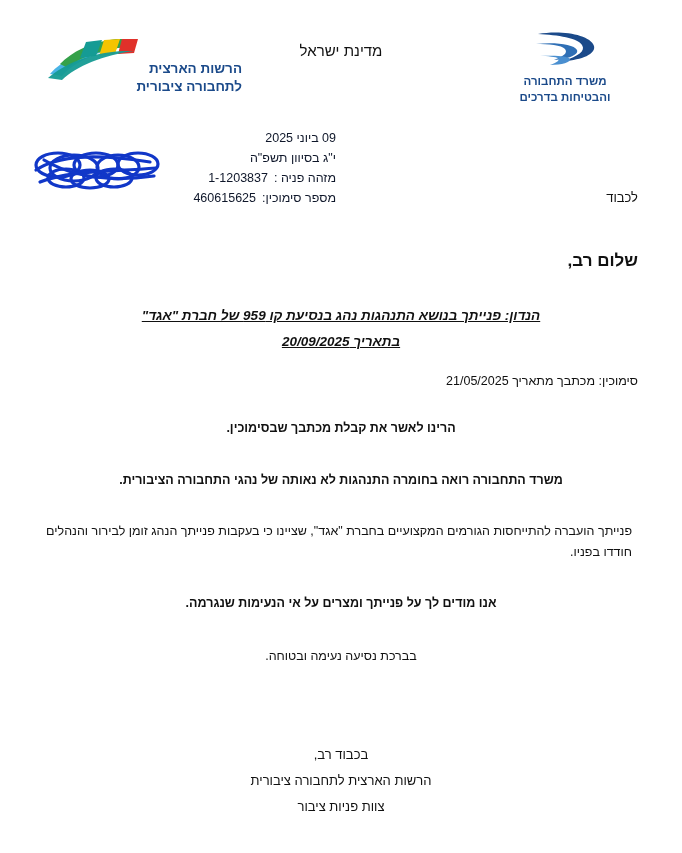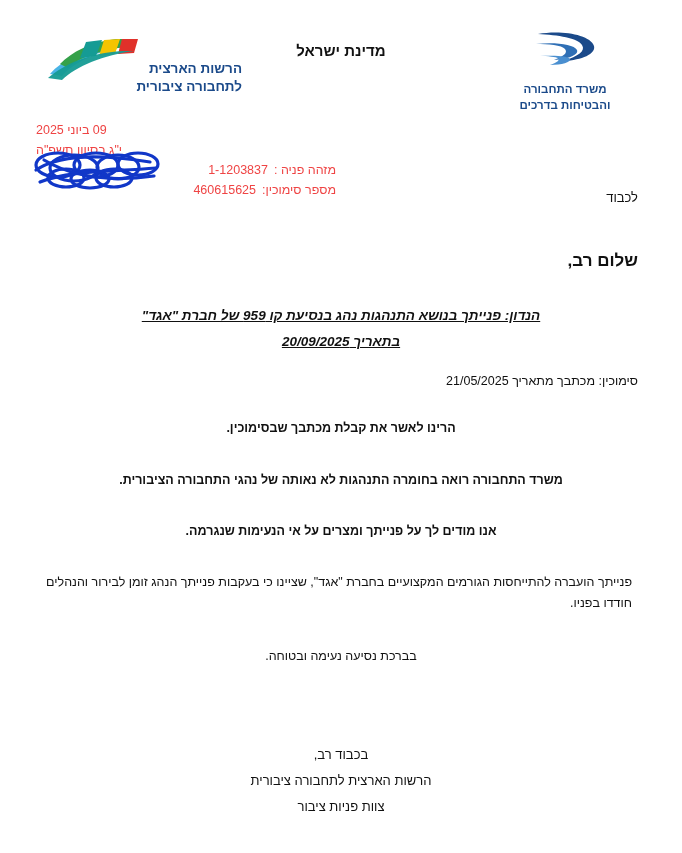--- a/index.html
+++ b/index.html
@@ -60,21 +60,21 @@
   }
 
   
   .state-title {
     position: absolute;
     left: 0;
     right: 0;
     top: 16px;
     text-align: center;
     font-size: 15px;
-    font-weight: bold;
+    font-weight: normal;
     color: #111111;
   }
 
   
   .logo-mot {
     position: absolute;
     right: 42px;
     top: 2px;
     width: 150px;
     height: 78px;
@@ -83,33 +83,33 @@
   .mot-mark {
     width: 150px;
     height: 44px;
     position: relative;
   }
   .mot-text {
     font-size: 11.5px;
     font-weight: bold;
     color: #1b4a8a;
     line-height: 1.35;
-    margin-top: 10px;
+    margin-top: 2px;
   }
 
   
   .meta {
     position: absolute;
-    top: 120px;
+    top: 128px;
     left: 36px;
     width: 300px;
     font-size: 12.5px;
-    color: #ef4444;
+    color: #0f172a;
     line-height: 1.6;
-    text-align: left;
+    text-align: right;
     direction: rtl;
   }
   .meta .line {
     white-space: nowrap;
   }
   .meta-row {
     display: flex;
     gap: 6px;
     justify-content: flex-start;
   }
@@ -268,22 +268,22 @@
 
     <div class="subject">
       <span>הנדון: פנייתך בנושא התנהגות נהג בנסיעת קו 959 של חברת "אגד"</span><br>
       <span>בתאריך 20/09/2025</span>
     </div>
 
     <div class="ref-line">סימוכין: מכתבך מתאריך 21/05/2025</div>
 
     <div class="para center">הרינו לאשר את קבלת מכתבך שבסימוכין.</div>
     <div class="para center">משרד התחבורה רואה בחומרה התנהגות לא נאותה של נהגי התחבורה הציבורית.</div>
+    <div class="para right-pad">פנייתך הועברה להתייחסות הגורמים המקצועיים בחברת "אגד", שציינו כי בעקבות פנייתך הנהג זומן לבירור והנהלים חודדו בפניו.</div>
     <div class="para center">אנו מודים לך על פנייתך ומצרים על אי הנעימות שנגרמה.</div>
-    <div class="para right-pad">פנייתך הועברה להתייחסות הגורמים המקצועיים בחברת "אגד", שציינו כי בעקבות פנייתך הנהג זומן לבירור והנהלים חודדו בפניו.</div>
 
     <div class="closing">בברכת נסיעה נעימה ובטוחה.</div>
   </div>
 
   <div class="signature">
     <div>בכבוד רב,</div>
     <div>הרשות הארצית לתחבורה ציבורית</div>
     <div>צוות פניות ציבור</div>
   </div>
 

